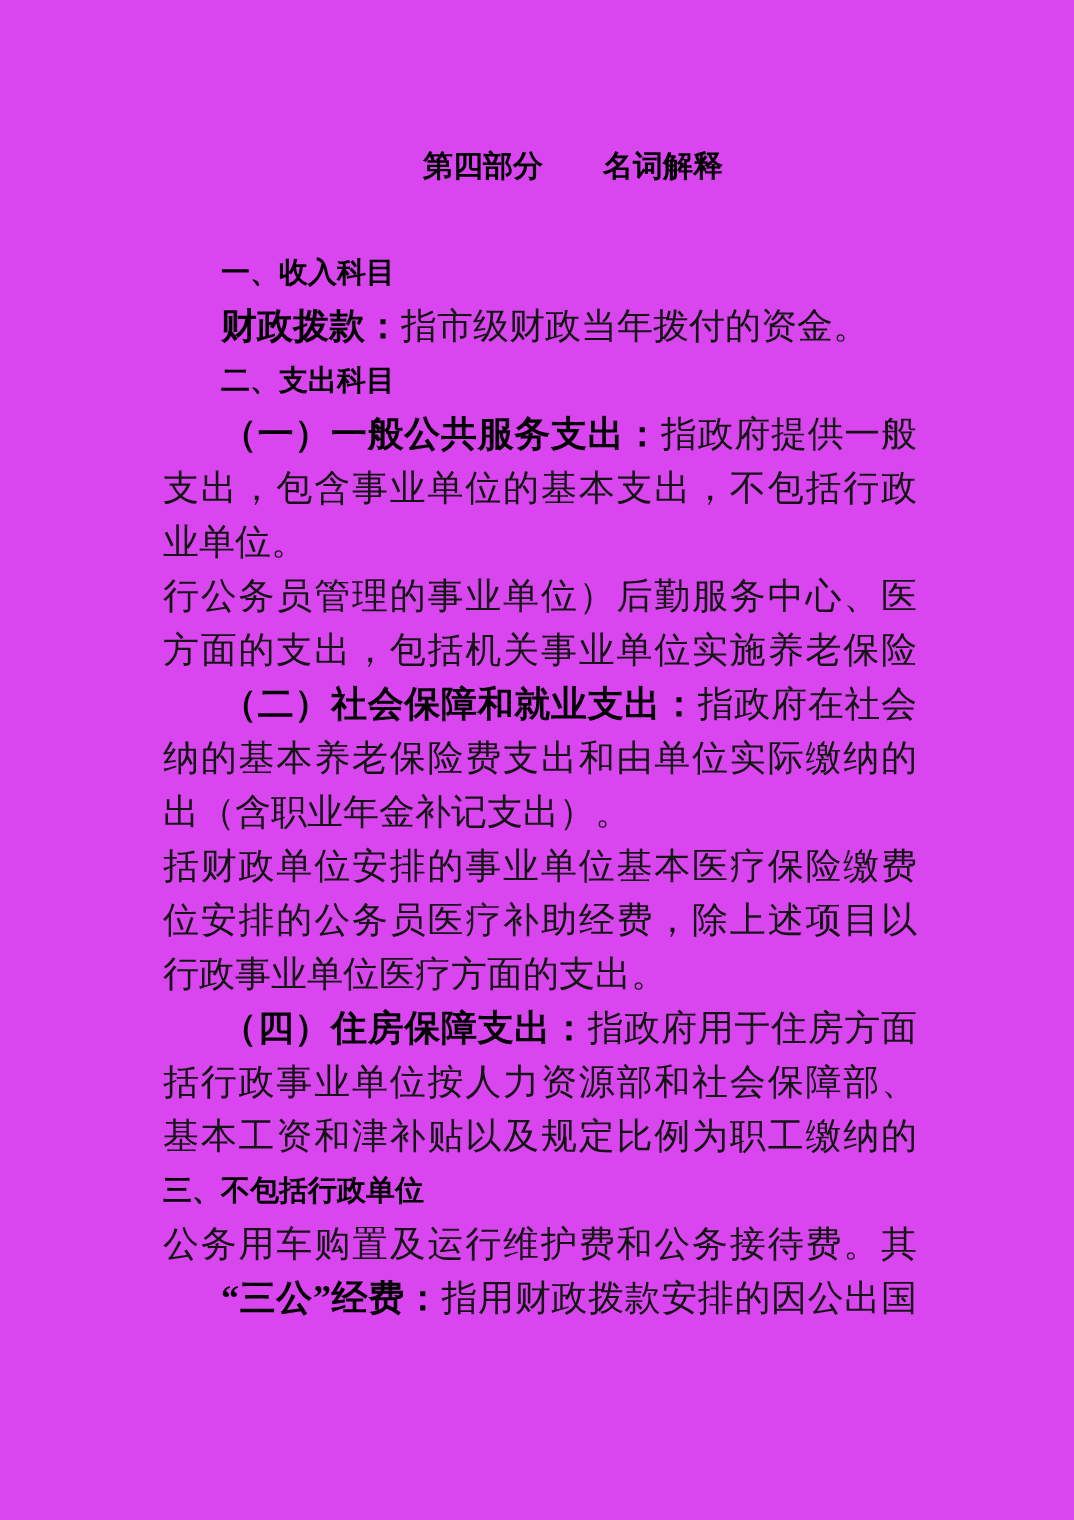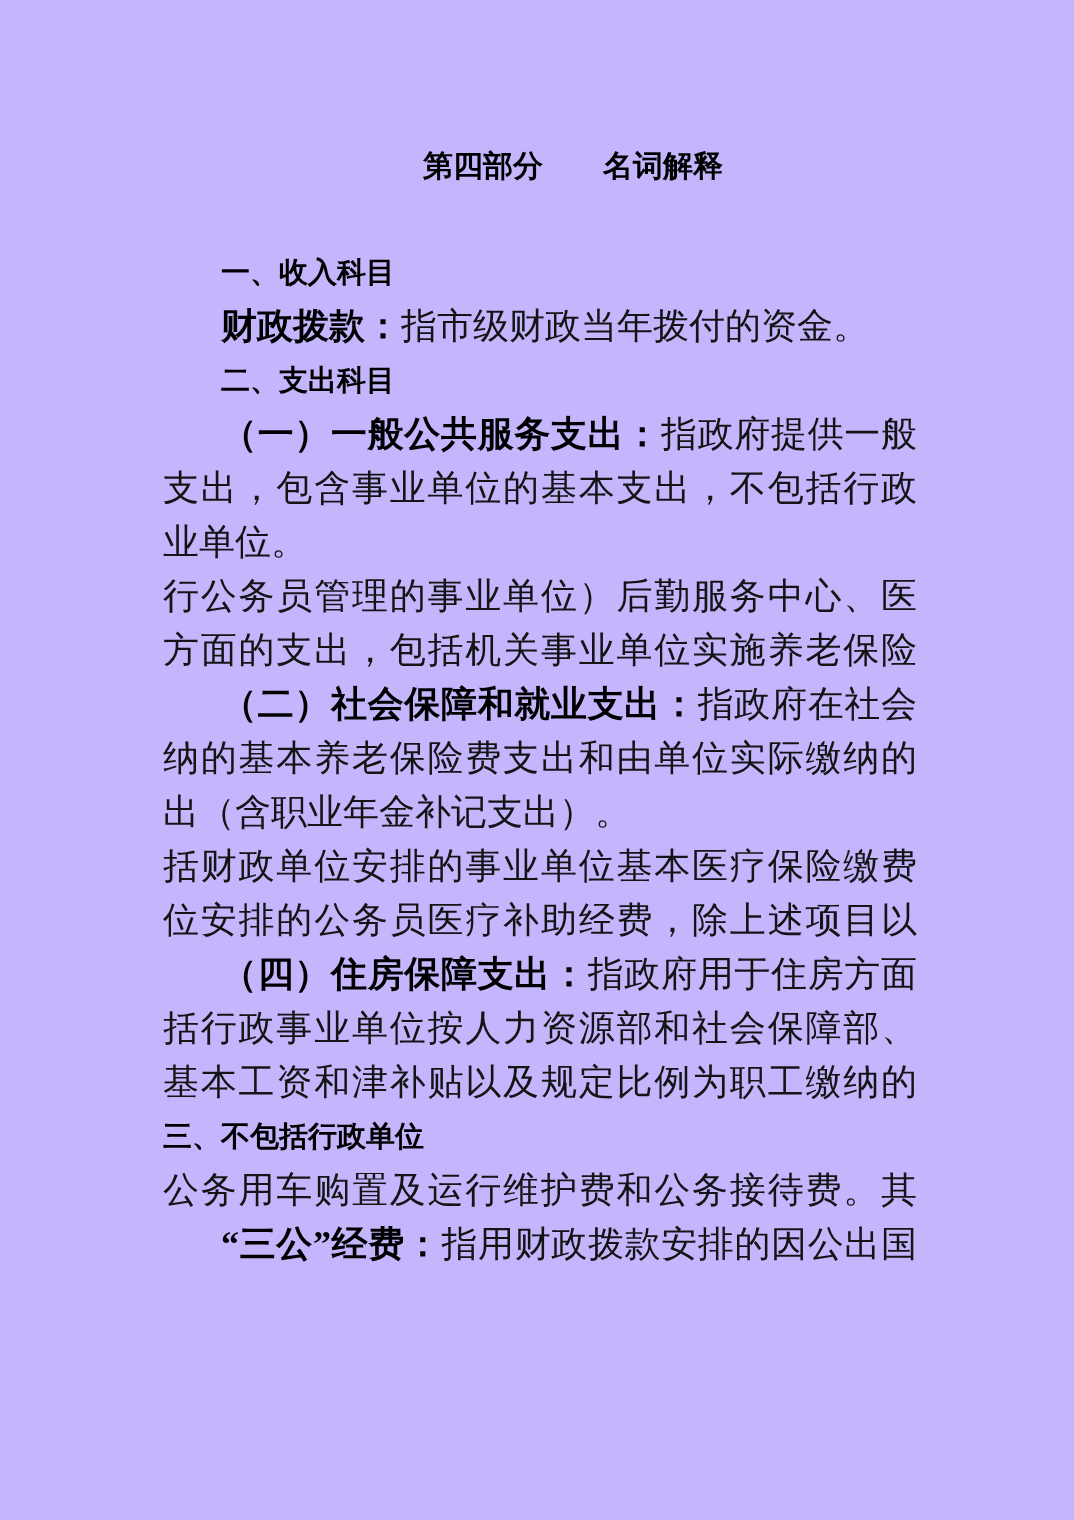--- a/index.html
+++ b/index.html
@@ -5,21 +5,21 @@
   * { margin:0; padding:0; box-sizing:border-box; }
   html,body { background:#ffffff; }
   body {
     width:1074px; height:1520px;
     font-family:"Liberation Serif","DejaVu Serif",serif;
     color:#141414;
   }
   .page {
     position:relative;
     width:1074px; height:1520px;
-    background:#c4b5fd;
+    background:#d946ef;
     overflow:hidden;
   }
   .content {
     position:absolute;
     left:163px; top:138px;
     width:754px;
   }
   .doc-title {
     font-family:"Liberation Sans","DejaVu Sans",sans-serif;
     font-weight:700;
@@ -75,20 +75,21 @@
       <div class="line first"><span class="lead">（一）一般公共服务支出：</span>指政府提供一般公共服务的</div>
       <div class="line">支出，包含事业单位的基本支出，不包括行政单位（包括实</div>
       <div class="line short">业单位。</div>
       <div class="line">行公务员管理的事业单位）后勤服务中心、医务室等附属事</div>
       <div class="line">方面的支出，包括机关事业单位实施养老保险制度由单位缴</div>
       <div class="line first"><span class="lead">（二）社会保障和就业支出：</span>指政府在社会和保障就业</div>
       <div class="line">纳的基本养老保险费支出和由单位实际缴纳的职业年金支</div>
       <div class="line short">出（含职业年金补记支出）。</div>
       <div class="line">括财政单位安排的事业单位基本医疗保险缴费经费，财政单</div>
       <div class="line">位安排的公务员医疗补助经费，除上述项目以外的其他用于</div>
+      <div class="line short">行政事业单位医疗方面的支出。</div>
       <div class="line first"><span class="lead">（四）住房保障支出：</span>指政府用于住房方面的支出，包</div>
       <div class="line">括行政事业单位按人力资源部和社会保障部、财政部规定的</div>
       <div class="line">基本工资和津补贴以及规定比例为职工缴纳的住房公积金。</div>
       <div class="heading">三、不包括行政单位</div>
       <div class="line">公务用车购置及运行维护费和公务接待费。其中，因公出国</div>
       <div class="line first"><span class="lead">“三公”经费：</span>指用财政拨款安排的因公出国（境）费、</div>
     </div>
 </div>
 
 </body></html>

